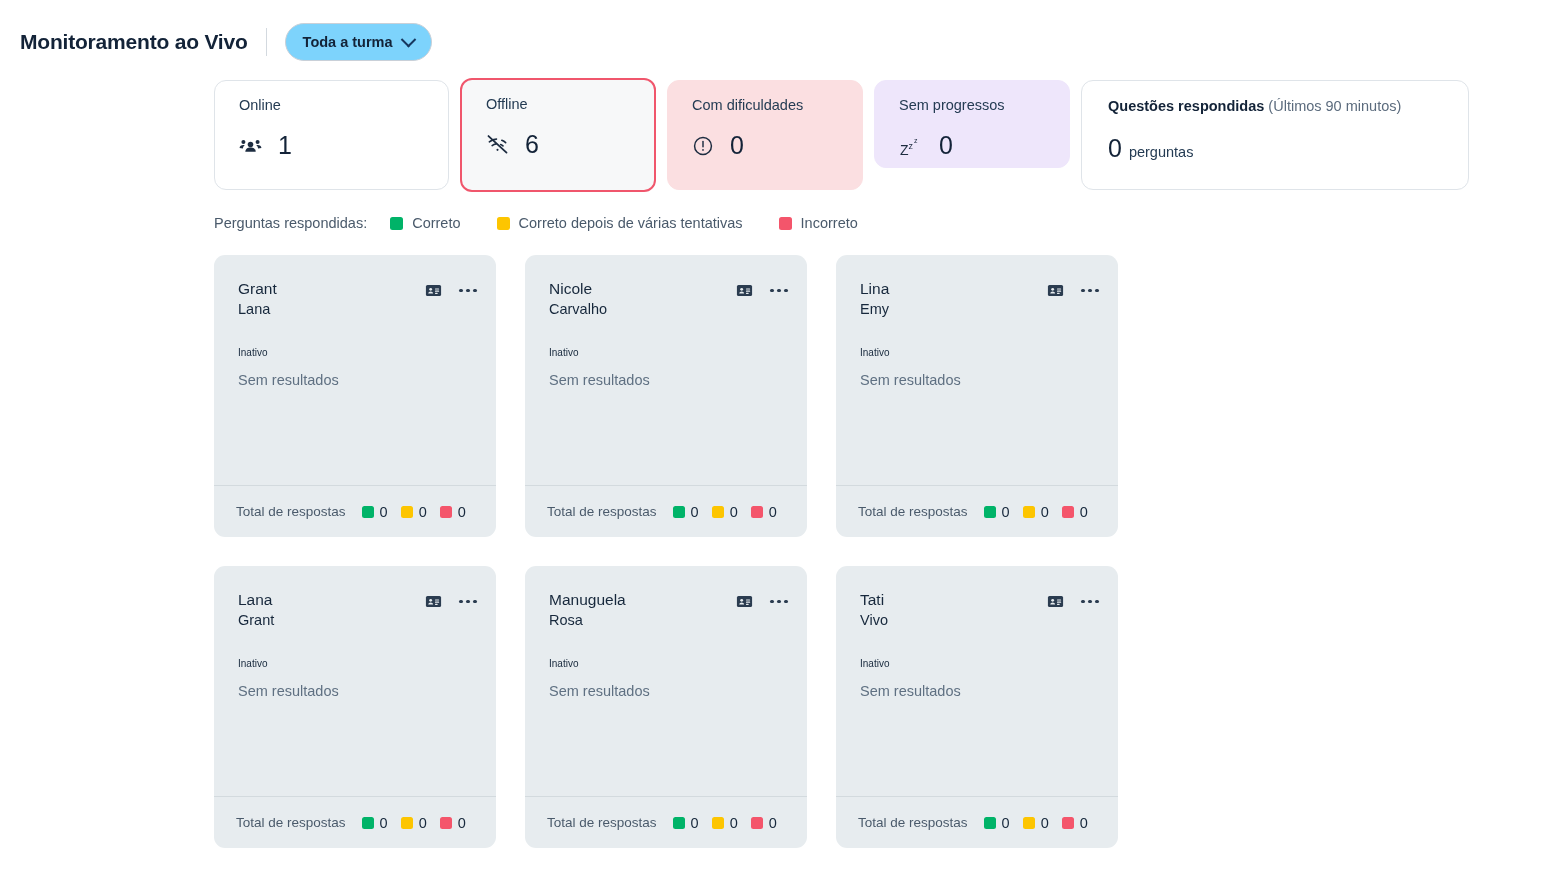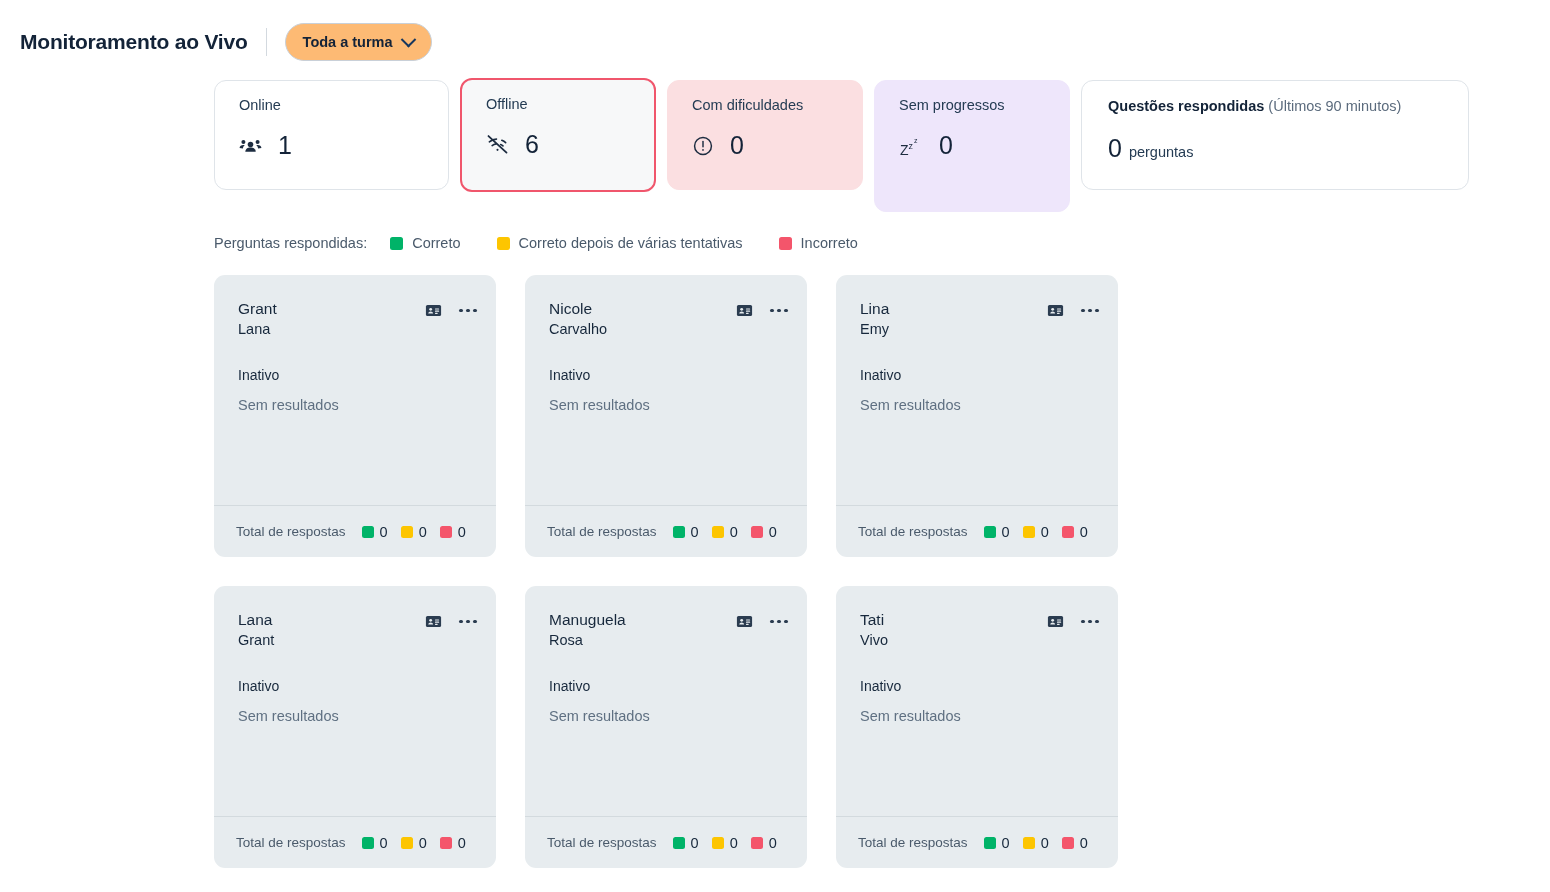--- a/index.html
+++ b/index.html
@@ -36,21 +36,21 @@
     width: 1px;
     height: 28px;
     background: #d3d9df;
   }
   .class-select {
     display: inline-flex;
     align-items: center;
     gap: 10px;
     border: 1px solid #c9d0d8;
     border-radius: 22px;
-    background: #fdba74;
+    background: #7dd3fc;
     height: 38px;
     padding: 0 17px;
     cursor: pointer;
     font-size: 14.5px;
     font-weight: bold;
     color: #132338;
     white-space: nowrap;
   }
   .chevron-down {
     display: inline-block;
@@ -102,21 +102,21 @@
     background: #f7f8f9;
     border: 2px solid #f0566c;
     margin-top: -2px;
   }
   .card-difficulty {
     width: 196px; height: 110px;
     background: #fbdfe1;
     border: 1px solid #fbdfe1;
   }
   .card-noprogress {
-    width: 196px; height: 132px;
+    width: 196px; height: 88px;
     background: #eee6fb;
     border: 1px solid #eee6fb;
   }
   .card-answered {
     width: 388px; height: 110px;
     background: #ffffff;
     border: 1px solid #dfe4e9;
     padding: 17px 22px 0 26px;
   }
   .answered-title {
@@ -219,21 +219,21 @@
     align-items: center;
   }
   .dots i {
     width: 3.6px; height: 3.6px;
     border-radius: 50%;
     background: #2b3c50;
     display: block;
   }
   .student-status {
     margin-top: 28px;
-    font-size: 14px;
+    font-size: 10px;
     color: #17283c;
   }
   .student-result {
     margin-top: 14px;
     font-size: 14.5px;
     color: #5f7082;
   }
   .student-footer {
     border-top: 1px solid #d3dade;
     height: 52px;

